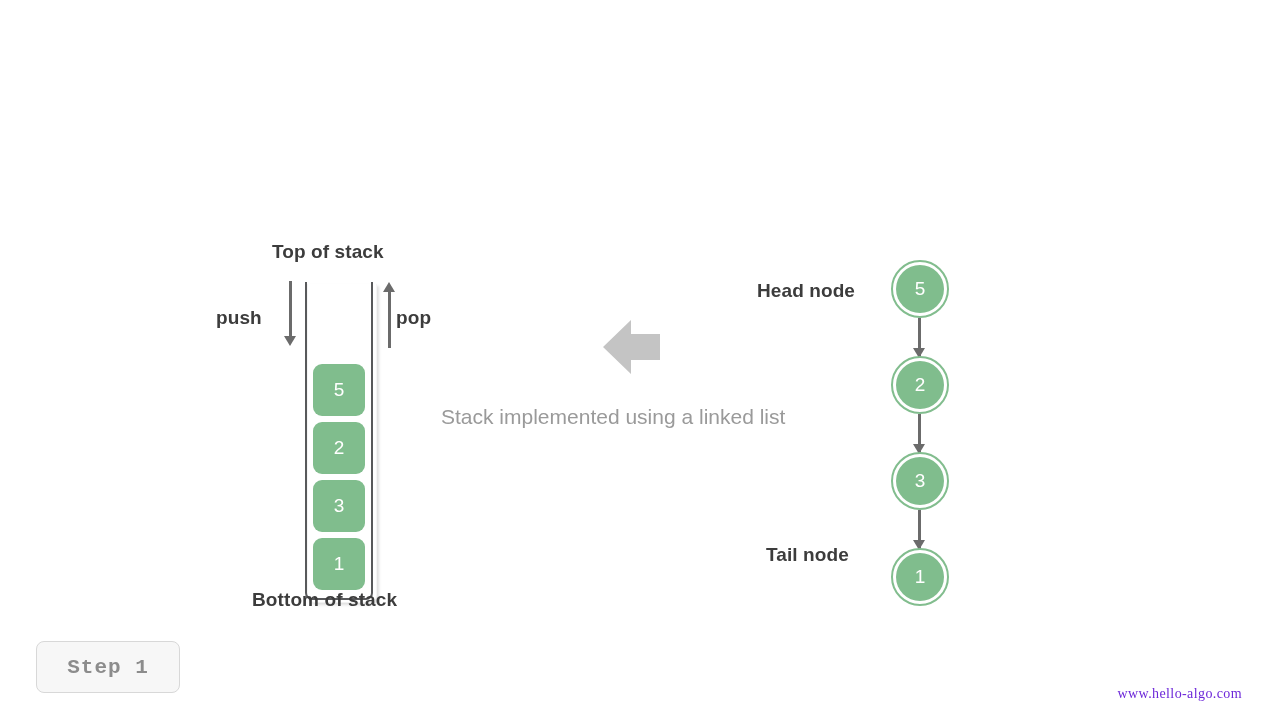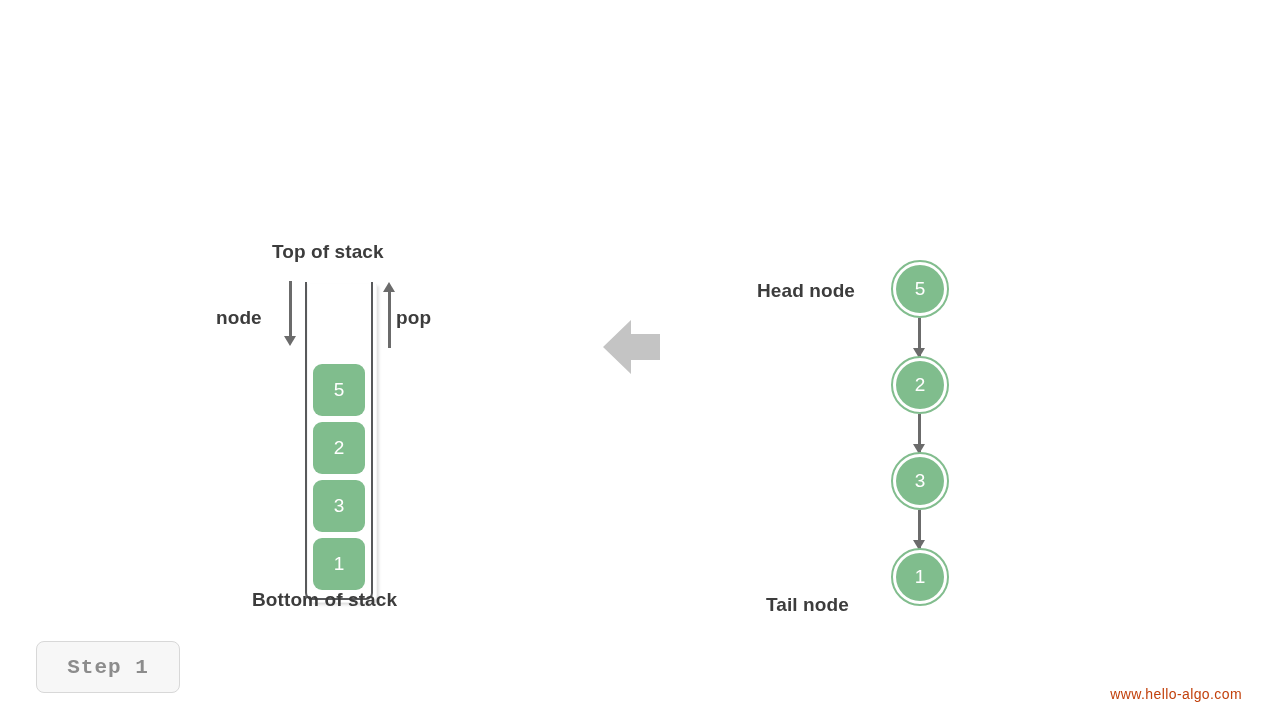--- a/index.html
+++ b/index.html
@@ -177,60 +177,61 @@
     color: #8c8c8c;
     letter-spacing: 1px;
     text-align: center;
   }
 
   
   .watermark {
     position: absolute;
     right: 38px;
     bottom: 18px;
-    font-family: Liberation Sans, sans-serif;
+    font-family: Liberation Serif, serif;
     font-size: 14px;
-    color: #c2410c;
+    color: #6d28d9;
     letter-spacing: 0.4px;
     white-space: nowrap;
   }
 </style>
 </head>
 <body>
 
 <div class="canvas">
 
   <div class="bold-label" style="left:272px; top:241px;">Top of stack</div>
 
   <div class="stack-shadow"></div>
   <div class="stack-container"></div>
 
   <div class="vline" style="left:289px; top:281px; height:56px;"></div>
   <div class="arrowhead down" style="left:284px; top:336px;"></div>
-  <div class="bold-label" style="left:216px; top:307px;">node</div>
+  <div class="bold-label" style="left:216px; top:307px;">push</div>
 
   <div class="vline" style="left:388px; top:292px; height:56px;"></div>
   <div class="arrowhead up" style="left:383px; top:282px;"></div>
   <div class="bold-label" style="left:396px; top:307px;">pop</div>
 
   <div class="stack-cells">
     <div class="stack-cell">5</div>
     <div class="stack-cell">2</div>
     <div class="stack-cell">3</div>
     <div class="stack-cell">1</div>
   </div>
 
   <div class="bold-label" style="left:252px; top:589px;">Bottom of stack</div>
 
   <div class="block-arrow">
     <svg width="57" height="54" viewBox="0 0 57 54" xmlns="http://www.w3.org/2000/svg">
       <polygon points="0,27 28,0 28,14 57,14 57,40 28,40 28,54" fill="#c4c4c4"></polygon>
     </svg>
   </div>
 
+  <div class="caption" style="left:441px; top:405px;">Stack implemented using a linked list</div>
 
   <div class="bold-label" style="left:757px; top:280px;text-align:right;">Head node</div>
 
   <div class="ll-node" style="left:891px; top:260px;">
     <div class="ll-node-inner">5</div>
   </div>
 
   <div class="ll-link" style="left:918px; top:318px; height:40px;"></div>
   <div class="arrowhead down" style="left:913px; top:348px;"></div>
 
@@ -245,19 +246,19 @@
     <div class="ll-node-inner">3</div>
   </div>
 
   <div class="ll-link" style="left:918px; top:510px; height:40px;"></div>
   <div class="arrowhead down" style="left:913px; top:540px;"></div>
 
   <div class="ll-node" style="left:891px; top:548px;">
     <div class="ll-node-inner">1</div>
   </div>
 
-  <div class="bold-label" style="left:766px; top:594px;">Tail node</div>
+  <div class="bold-label" style="left:766px; top:544px;">Tail node</div>
 
   <div class="step-badge">Step 1</div>
 
   <div class="watermark">www.hello-algo.com</div>
 
 </div>
 
 </body></html>

